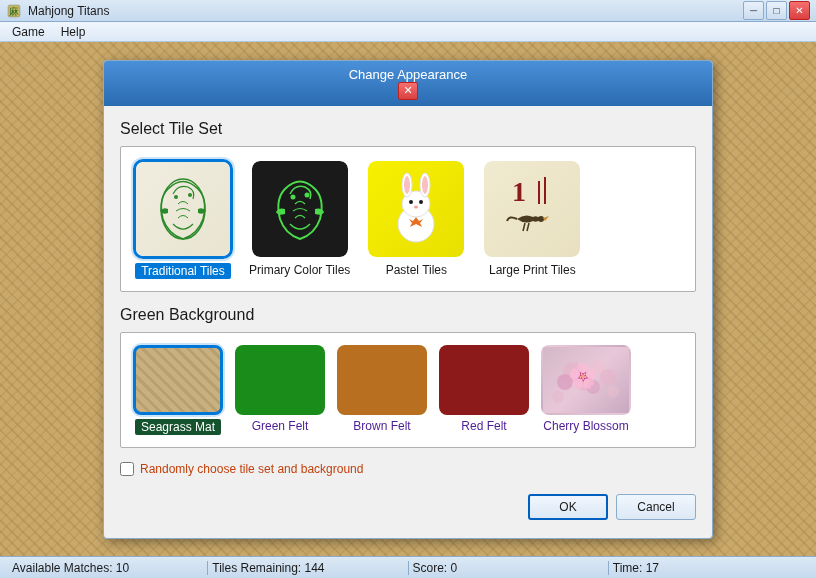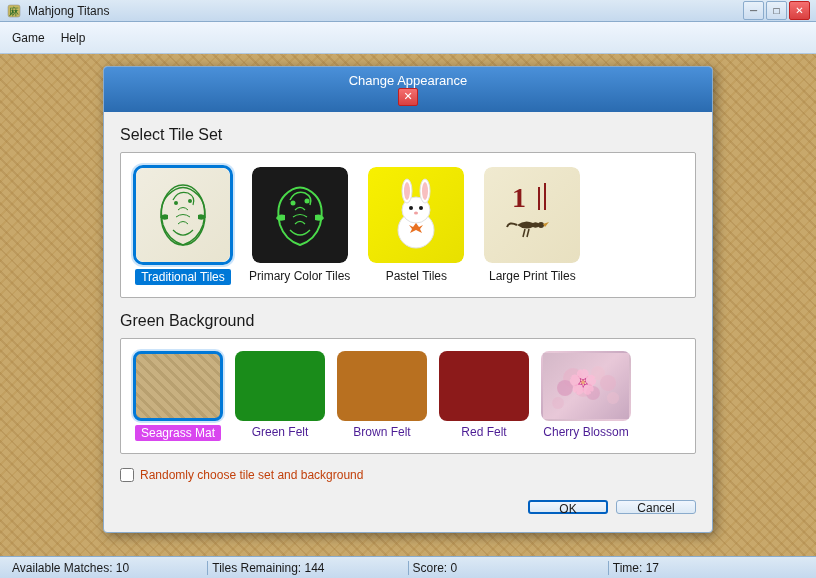--- a/index.html
+++ b/index.html
@@ -62,21 +62,21 @@
     .title-btn.close {
       background: linear-gradient(to bottom, #f57070, #d94040);
       color: white;
       border-color: #c02020;
     }
 
     
     .menu-bar {
       position: absolute;
       top: 22px; left: 0; right: 0;
-      height: 32px;
+      height: 20px;
       background: linear-gradient(to bottom, #f0f6fe, #dce9f5);
       border-bottom: 1px solid #b0c8e0;
       display: flex;
       align-items: center;
       padding: 0 4px;
       z-index: 10;
     }
     .menu-item {
       padding: 2px 8px;
       font-size: 12px;
@@ -234,21 +234,21 @@
     }
     .bg-thumb.selected {
       border: 3px solid #0078d7;
       box-shadow: 0 0 0 2px #cce4fa;
     }
     .bg-label {
       font-size: 12px;
       color: #4c1d95;
     }
     .bg-label.selected {
-      background: #d946ef;
+      background: #14532d;
       color: white;
       padding: 1px 6px;
       border-radius: 2px;
     }
 
     
     .bg-seagrass {
       background:
         repeating-linear-gradient(45deg, #b8a070 0px, #b8a070 3px, #c8b080 3px, #c8b080 8px),
         repeating-linear-gradient(-45deg, #a89060 0px, #a89060 3px, #b8a070 3px, #b8a070 8px);
@@ -285,21 +285,21 @@
 
     
     .dialog-footer {
       display: flex;
       justify-content: flex-end;
       gap: 8px;
       padding: 4px 0 4px 0;
     }
     .dlg-btn {
       min-width: 80px;
-      height: 14px;
+      height: 26px;
       padding: 0 16px;
       font-size: 12px;
       border: 1px solid #8aabcc;
       border-radius: 3px;
       background: linear-gradient(to bottom, #f0f6fe, #dce9f5);
       cursor: pointer;
       color: #1a1a1a;
     }
     .dlg-btn.ok {
       border: 2px solid #0060c0;

